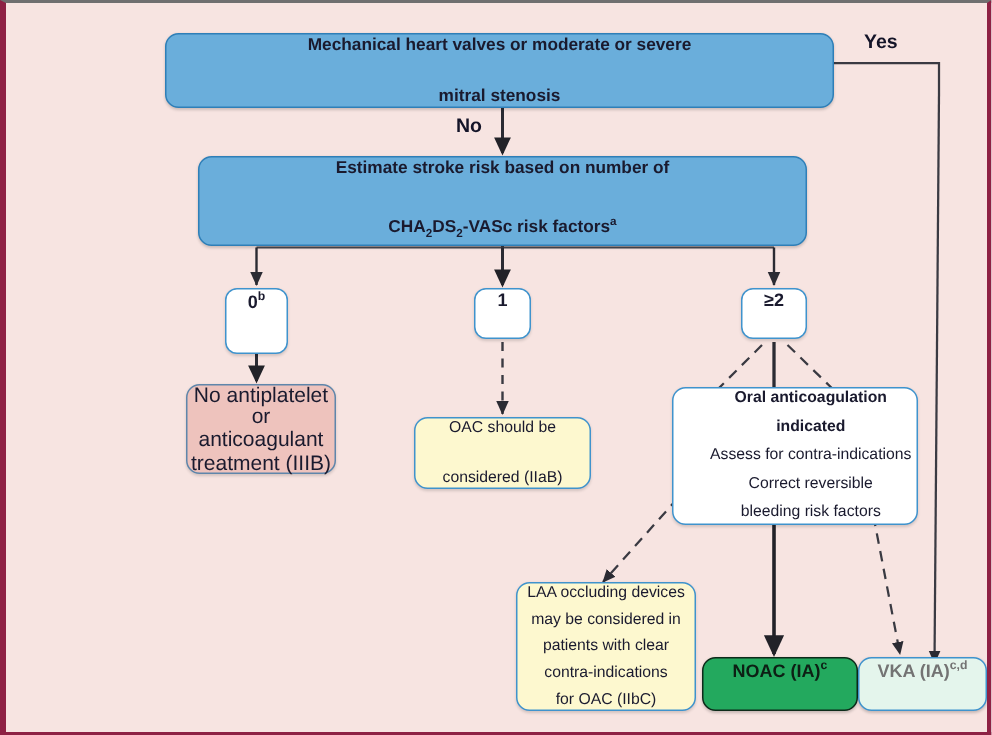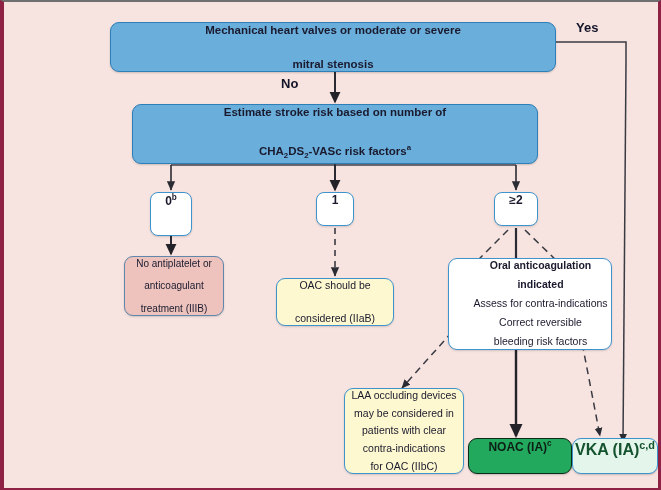--- a/index.html
+++ b/index.html
@@ -45,21 +45,21 @@
     border: 1.7px solid #3f93cd;
     border-radius: 8px;
     font-weight: bold;
     font-size: 12px;
     box-shadow: 0 1px 2px rgba(0,0,0,0.15);
   }
   .pink-box {
     background: #eec3bd;
     border: 1.6px solid #5f86ab;
     border-radius: 9px;
-    font-size: 10px;
+    font-size: 14px;
     line-height: 13.5px;
     box-shadow: 0 1px 2px rgba(0,0,0,0.15);
   }
   .yellow-box {
     background: #fdf8cf;
     border: 1.6px solid #3f93cd;
     border-radius: 9px;
     font-size: 10.5px;
     line-height: 13.5px;
     box-shadow: 0 1px 2px rgba(0,0,0,0.15);
@@ -79,22 +79,22 @@
     font-weight: bold;
     font-size: 12px;
     color: #0d1f14;
     box-shadow: 0 1px 2px rgba(0,0,0,0.2);
   }
   .mint-box {
     background: #e4f5ec;
     border: 1.8px solid #3f93cd;
     border-radius: 9px;
     font-weight: bold;
-    font-size: 16px;
-    color: #14532d;
+    font-size: 12px;
+    color: #737373;
     box-shadow: 0 1px 2px rgba(0,0,0,0.2);
   }
   .bold-line { font-weight: bold; }
   .edge-label {
     position: absolute;
     font-weight: bold;
     font-size: 13px;
     color: #141428;
     z-index: 6;
   }
@@ -166,21 +166,21 @@
     <g>
       <path d="M512,348 L512,434" stroke="#222228" stroke-width="2.4" fill="none" marker-end="url(#arrow-thick)"></path>
     </g>
   </svg>
 
   <div class="node blue-box" style="left:106px; top:20px; width:446px; height:50px;">
     <span>Mechanical heart valves or moderate or severe</span>
     <span>mitral stenosis</span>
   </div>
 
-  <div class="edge-label" style="left:277px; top:74px;">No</div>
+  <div class="edge-label" style="left:300px; top:74px;">No</div>
 
   <div class="edge-label" style="left:572px; top:18px;">Yes</div>
 
   <div class="node blue-box" style="left:128px; top:102px; width:406px; height:60px;">
     <span>Estimate stroke risk based on number of</span>
     <span>
       <span>CHA</span><sub>2</sub><span>DS</span><sub>2</sub><span>-VASc risk factors</span><sup>a</sup>
     </span>
   </div>
 

